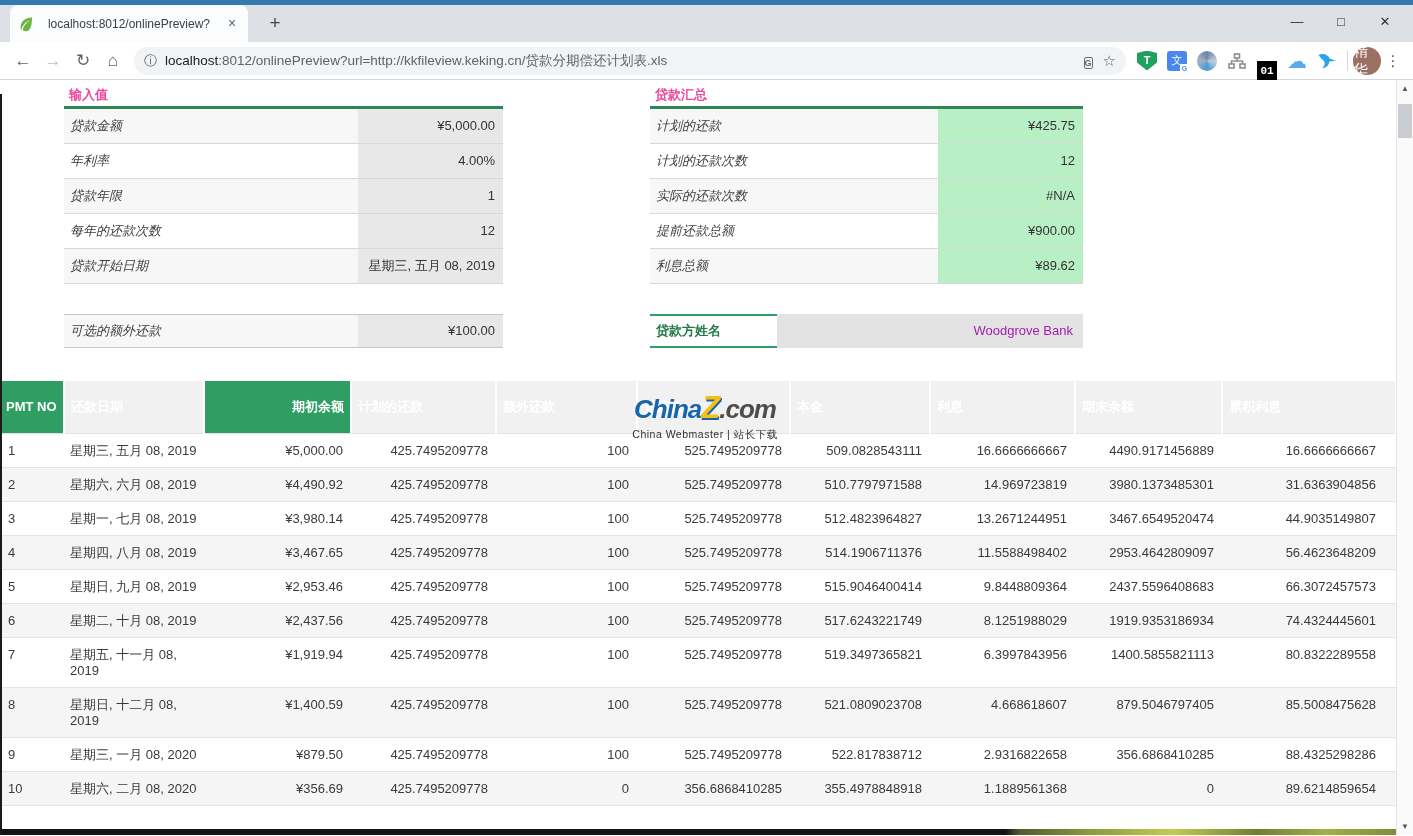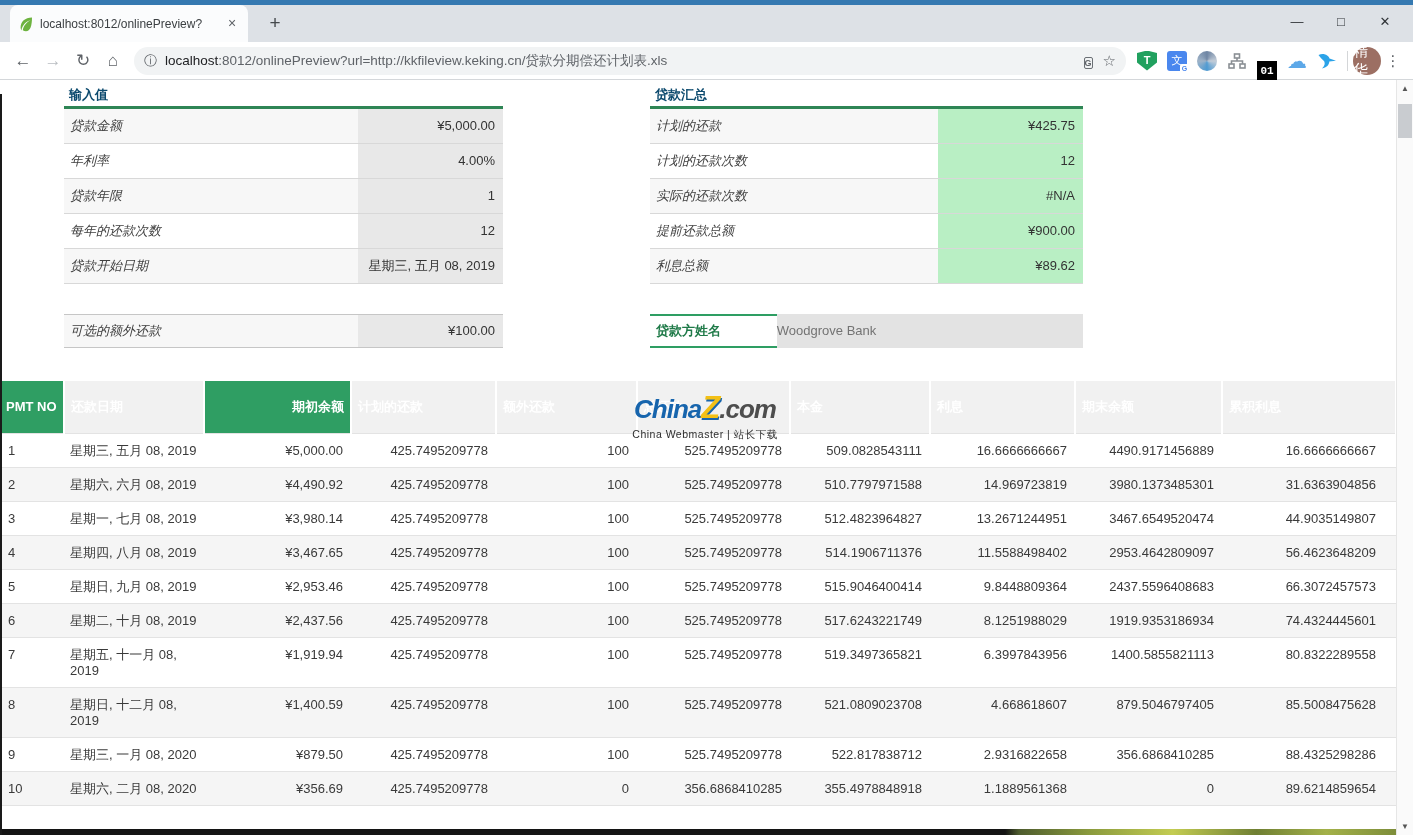--- a/index.html
+++ b/index.html
@@ -4,21 +4,21 @@
 <style>
   * { margin:0; padding:0; box-sizing:border-box; }
   body { font-family:"Liberation Sans","DejaVu Sans",sans-serif; background:#888; }
   .window { position:relative; width:1413px; height:836px; background:#fff; overflow:hidden; }
 
   
   .top-accent { height:5px; background:#3579b1; }
   .tabstrip { position:relative; height:37px; background:#dde1e6; }
   .tab { position:absolute; left:10px; top:0; width:238px; height:37px; background:#fbfcfd;
          border-radius:8px 8px 0 0; display:flex; align-items:center; padding:0 8px; }
-  .tab-title { flex:1; font-size:12px; color:#3c4043; white-space:nowrap; overflow:hidden; margin:0 6px; }
+  .tab-title { flex:1; font-size:12px; color:#3c4043; white-space:nowrap; overflow:hidden; margin:0 6px;text-align:center; }
   .tab-close { width:16px; height:16px; line-height:15px; text-align:center; color:#5f6368; font-size:14px; border-radius:50%; cursor:pointer; }
   .new-tab { position:absolute; left:262px; top:7px; width:26px; height:24px; text-align:center; line-height:22px;
              font-size:19px; color:#45494d; cursor:pointer; }
   .win-controls { position:absolute; right:6px; top:2px; display:flex; }
   .win-btn { width:44px; height:30px; text-align:center; line-height:30px; color:#2f3337; font-size:13px; cursor:pointer; }
 
   .toolbar { height:38px; background:#ffffff; border-bottom:1px solid #d4d7da; display:flex; align-items:center; padding:0 8px; }
   .nav-btn { width:30px; height:30px; text-align:center; line-height:30px; font-size:17px; color:#5f6368; cursor:pointer; }
   .nav-btn.disabled { color:#b9bdc1; }
   .address { flex:1; height:28px; background:#f1f3f4; border-radius:14px; display:flex; align-items:center;
@@ -46,39 +46,39 @@
             display:flex; align-items:center; justify-content:center; cursor:pointer; }
   .kebab { width:24px; height:30px; text-align:center; line-height:30px; color:#5f6368; font-size:15px; cursor:pointer; }
 
   
   .content { position:relative; width:1413px; height:755px; background:#fff; font-size:13px; color:#3a3a3a; }
   .left-edge { position:absolute; left:0; top:14px; bottom:0; width:2px; background:#1a1a1a; z-index:8; }
 
   .section { position:absolute; top:3px; }
   .sec-input { left:64px; width:439px; }
   .sec-summary { left:650px; width:433px; }
-  .section-header { height:26px; line-height:23px; font-weight:bold; color:#0c4a6e; padding-left:5px;
+  .section-header { height:26px; line-height:23px; font-weight:bold; color:#ec4899; padding-left:5px;
                     border-bottom:3px solid #2e8555; }
   .kv-row { display:flex; height:35px; border-bottom:1px solid #d8d8d8; }
   .kv-label { flex:1; background:#f7f7f7; font-style:italic; color:#404040; line-height:34px; padding-left:6px;
               white-space:nowrap; overflow:hidden; }
   .kv-row.alt .kv-label { background:#ffffff; }
   .kv-value { width:145px; text-align:right; line-height:34px; padding-right:8px; color:#333; }
   .sec-input .kv-value { background:#e8e8e8; }
   .sec-summary .kv-value { background:#b9efc4; }
 
   .extra-row { position:absolute; left:64px; top:234px; width:439px; height:34px; display:flex;
                border-top:1px solid #c6c6c6; border-bottom:1px solid #c6c6c6; }
   .extra-row .kv-label { line-height:32px; }
   .extra-row .kv-value { background:#e8e8e8; line-height:32px; }
 
   .lender-row { position:absolute; left:650px; top:234px; width:433px; height:34px; display:flex; }
   .lender-label { width:143px; background:#fff; color:#1f7a48; font-weight:bold; line-height:29px; padding-left:6px;
                   border-top:2px solid #2e9e63; border-bottom:2px solid #2e9e63; }
-  .lender-value { width:346px; background:#e3e3e3; text-align:left; line-height:34px; padding-right:10px; color:#737373; }
+  .lender-value { width:346px; background:#e3e3e3; text-align:right; line-height:34px; padding-right:10px; color:#a21caf; }
 
   table.schedule { position:absolute; left:0; top:301px; width:1396px; border-collapse:collapse; table-layout:fixed; }
   .schedule thead tr { height:52px; border-bottom:1px solid #e3e3e3; }
   .schedule th { background:#f1f1f1; color:#ffffff; font-weight:bold; font-size:13px; text-align:left;
                  vertical-align:middle; padding:4px 6px; border-right:2px solid #fff; line-height:16px; }
   .schedule th.green { background:#2f9e63; }
   .schedule th.right { text-align:right; }
   .schedule tbody tr { border-bottom:1px solid #e3e3e3; background:#fff; }
   .schedule tbody tr.alt { background:#f5f5f5; }
   .schedule td { padding:9px 8px 8px 6px; vertical-align:top; line-height:16px; color:#3a3a3a; }

